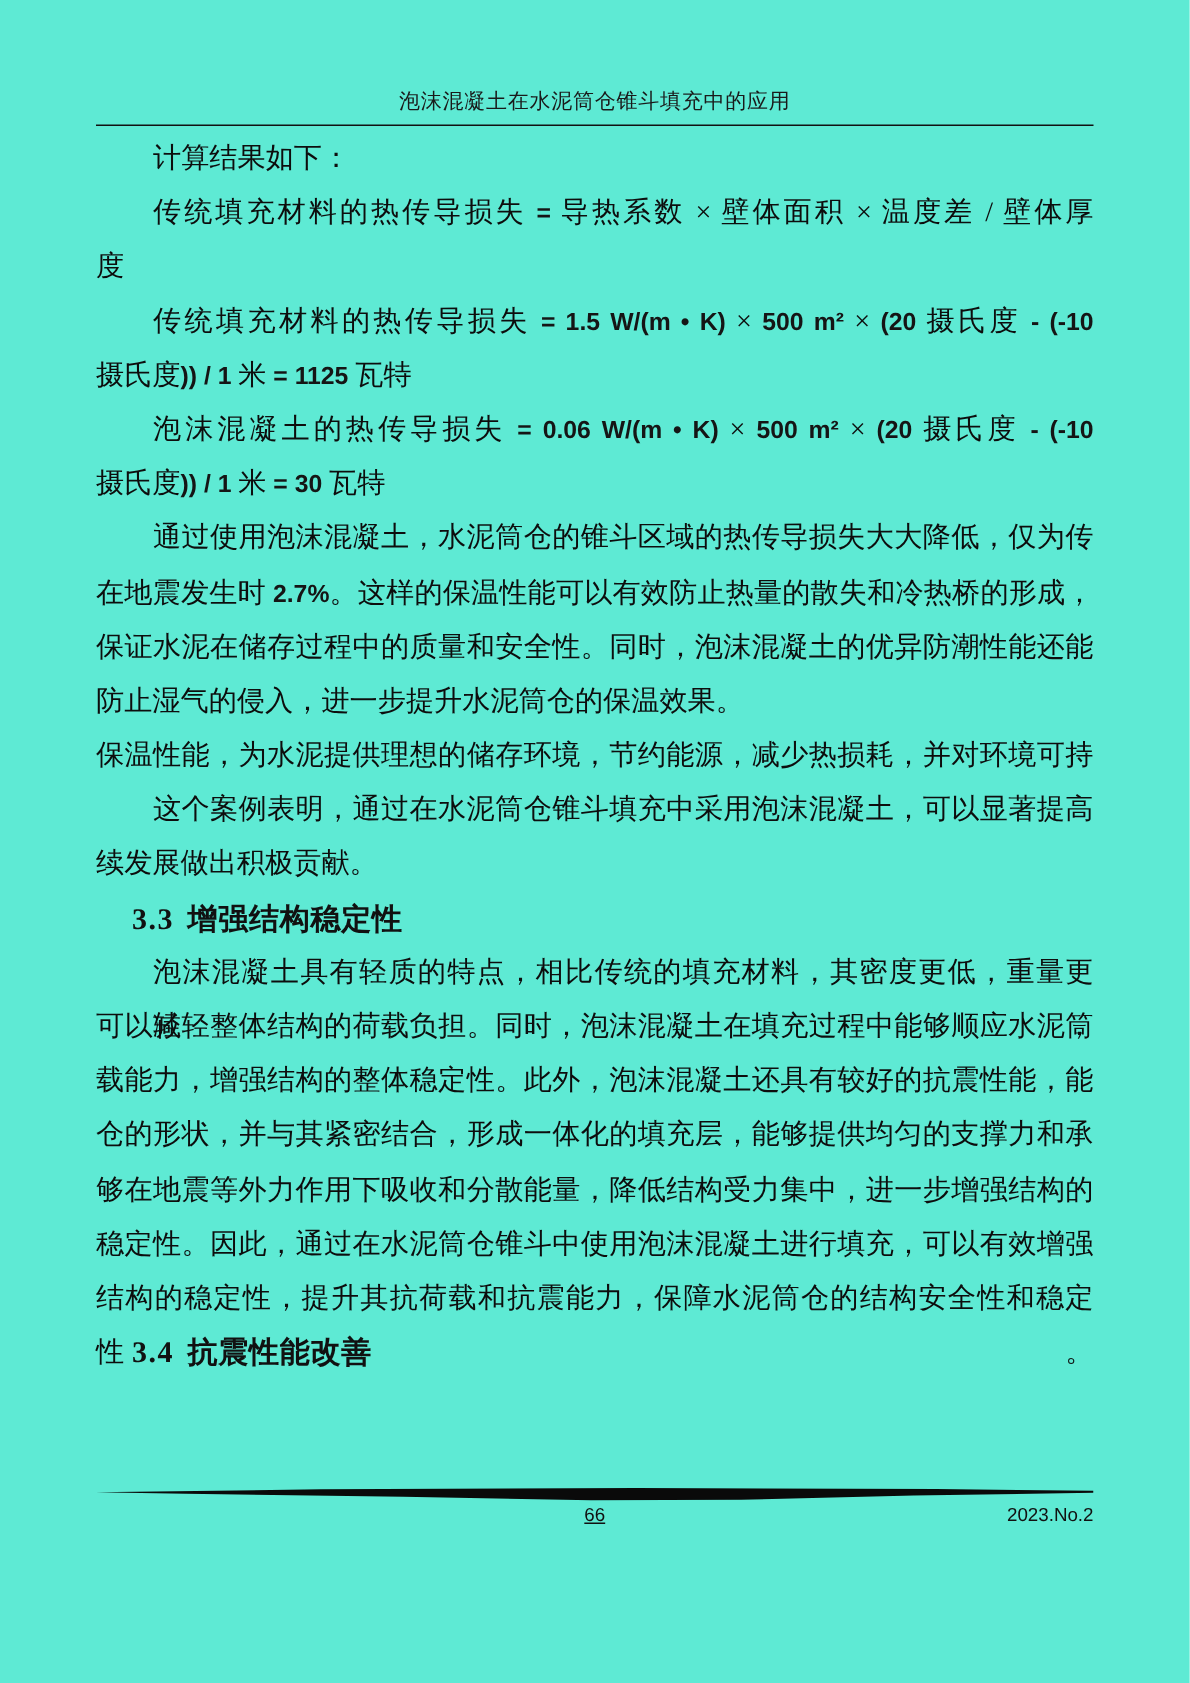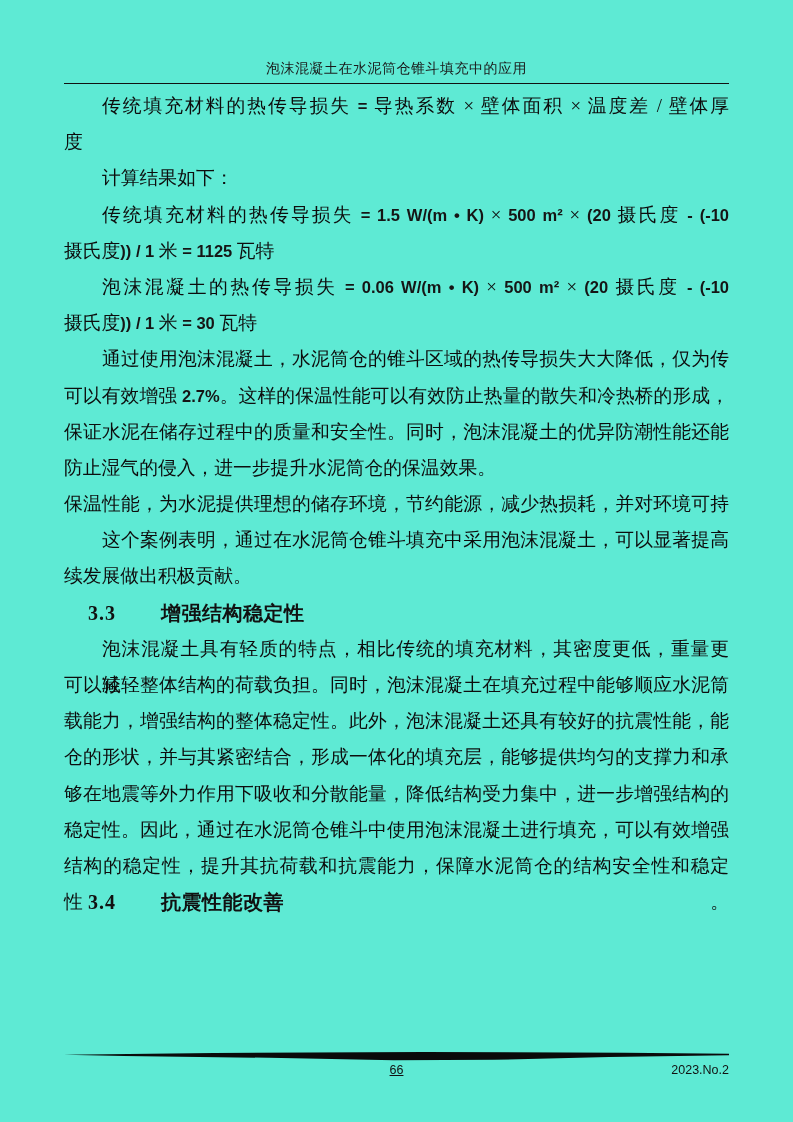--- a/index.html
+++ b/index.html
@@ -59,26 +59,25 @@
   }
   .hnum {
     font-family: "Liberation Serif", "DejaVu Serif", serif;
     letter-spacing: 1px;
     margin-right: 9px;
     margin-left: 24px;
   }
   .htitle {
     font-family: Liberation Mono, monospace;
     letter-spacing: 0.5px;
-    margin-left: 36px;
   }
   .footer {
     position: absolute;
     left: 64px;
-    top: 1052px;
+    top: 992px;
     width: 665px;
     text-decoration: underline;
   }
   .footer-bar { display: block; }
   .footer-row {
     position: relative;
     width: 665px;
     margin-top: 1px;
     font-family: "Liberation Sans", "DejaVu Sans", sans-serif;
     font-size: 12.5px;
@@ -94,37 +93,37 @@
 </style>
 </head>
 <body>
 
 <div class="page">
   <div class="content">
     <div class="header-title">泡沫混凝土在水泥筒仓锥斗填充中的应用</div>
     <div class="header-rule"></div>
     <div class="doc-body">
         <div>
+          <div class="line indent"><span>计算结果如下：</span></div>
+        </div>
+        <div>
           <div class="line indent stretch"><span>传统填充材料的热传导损失</span><span class="lat"> = </span><span>导热系数 × 壁体面积 × 温度差 / 壁体厚</span></div>
           <div class="line"><span>度</span></div>
-        </div>
-        <div>
-          <div class="line indent"><span>计算结果如下：</span></div>
         </div>
         <div>
           <div class="line indent stretch"><span>传统填充材料的热传导损失</span><span class="lat"> = 1.5 W/(m • K) </span><span>× </span><span class="lat">500 m² </span><span>× </span><span class="lat">(20 </span><span>摄氏度</span><span class="lat"> - (-10</span></div>
           <div class="line"><span>摄氏度</span><span class="lat">)) / 1 </span><span>米</span><span class="lat"> = 1125 </span><span>瓦特</span></div>
         </div>
         <div>
           <div class="line indent stretch"><span>泡沫混凝土的热传导损失</span><span class="lat"> = 0.06 W/(m • K) </span><span>× </span><span class="lat">500 m² </span><span>× </span><span class="lat">(20 </span><span>摄氏度</span><span class="lat"> - (-10</span></div>
           <div class="line"><span>摄氏度</span><span class="lat">)) / 1 </span><span>米</span><span class="lat"> = 30 </span><span>瓦特</span></div>
         </div>
         <div>
           <div class="line indent stretch"><span>通过使用泡沫混凝土，水泥筒仓的锥斗区域的热传导损失大大降低，仅为传</span></div>
-          <div class="line stretch"><span>可以有效增强 </span><span class="lat">2.7%</span><span>。这样的保温性能可以有效防止热量的散失和冷热桥的形成，</span></div>
+          <div class="line stretch"><span>在地震发生时 </span><span class="lat">2.7%</span><span>。这样的保温性能可以有效防止热量的散失和冷热桥的形成，</span></div>
           <div class="line stretch"><span>保证水泥在储存过程中的质量和安全性。同时，泡沫混凝土的优异防潮性能还能</span></div>
           <div class="line"><span>防止湿气的侵入，进一步提升水泥筒仓的保温效果。</span></div>
         </div>
         <div>
           <div class="line stretch"><span>保温性能，为水泥提供理想的储存环境，节约能源，减少热损耗，并对环境可持</span></div>
           <div class="line indent stretch"><span>这个案例表明，通过在水泥筒仓锥斗填充中采用泡沫混凝土，可以显著提高</span></div>
           <div class="line"><span>续发展做出积极贡献。</span></div>
         </div>
         <div class="hline"><span class="hnum">3.3</span><span class="htitle">增强结构稳定性</span></div>
         <div>

